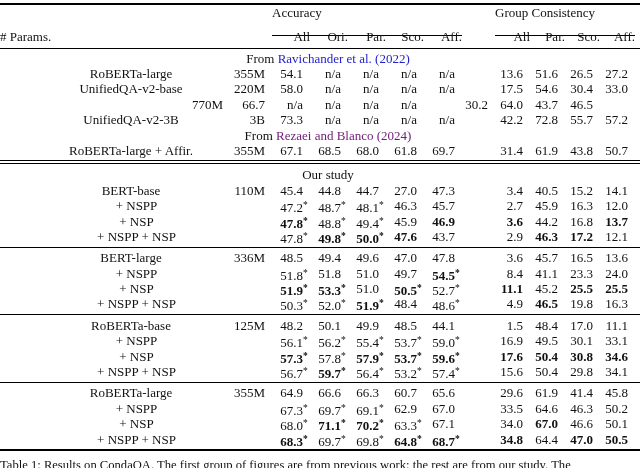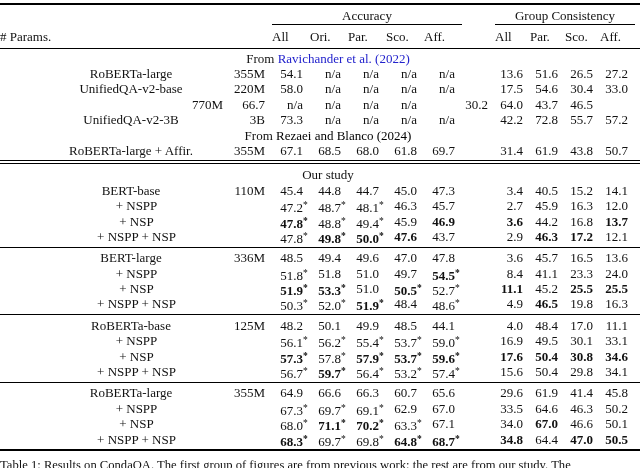--- a/index.html
+++ b/index.html
@@ -2,26 +2,26 @@
 <html><head>
 <meta charset="utf-8">
 <style>
   html,body{margin:0;padding:0;background:#fff;}
   .page{width:640px;height:468px;overflow:hidden;background:#ffffff;
         font-family:"Liberation Serif","DejaVu Serif",serif;color:#111;}
   .grid{display:grid;grid-template-columns:230px 42px 38px 38px 38px 38px 38px 33px 35px 35px 35px 35px;}
   .rule-top{height:1.6px;background:#000;margin-top:3px;}
   .rule-bottom{height:2.2px;background:#000;margin-top:2px;}
   .spanner-row{height:20px;align-items:end;}
-  .spanner{text-align:center;border-bottom:1.2px solid #000;padding-bottom:1px;
+  .spanner{text-align:left;border-bottom:1.2px solid #000;padding-bottom:15px;
            font-size:13px;line-height:15px;white-space:nowrap;}
   .sp-acc{grid-column:3 / span 5;}
   .sp-gc{grid-column:9 / span 4;}
   .colhead-row{height:23px;line-height:23px;font-size:13px;}
-  .colh{text-align:left;white-space:nowrap;}
+  .colh{text-align:right;white-space:nowrap;}
   .params-h{grid-column:1 / span 2;text-align:left;padding-right:6px;}
   .head-rule{height:1px;background:#000;margin-bottom:2px;}
   .row{height:15.4px;line-height:15.4px;font-size:13px;white-space:nowrap;}
   .lab{overflow:visible;text-align:center;}
   .lab.section{padding-left:21px;}
   .lab.model{padding-left:32px;}
   .lab.variant{padding-left:43px;}
   .num{text-align:right;padding-right:7px;}
   .b{font-weight:bold;}
   sup.star{display:inline-block;width:0;overflow:visible;font-size:9.5px;vertical-align:3.5px;}
@@ -113,21 +113,21 @@
           <div class="num"><span>n/a</span></div>
           <div class="num"><span>n/a</span></div>
           <div class="num"><span>n/a</span></div>
           <div></div>
           <div class="num"><span>42.2</span></div>
           <div class="num"><span>72.8</span></div>
           <div class="num"><span>55.7</span></div>
           <div class="num"><span>57.2</span></div>
         </div>
         <div class="grid row">
-          <div class="lab section" style="grid-column: 1 / -1;"><span>From </span><span class="link" style="color: #000000;">Rezaei and Blanco (2024)</span></div>
+          <div class="lab section" style="grid-column: 1 / -1;"><span>From </span><span class="link" style="color: #701a75;">Rezaei and Blanco (2024)</span></div>
         </div>
         <div class="grid row">
           <div class="lab model">RoBERTa-large + Affir.</div>
           <div class="num">355M</div>
           <div class="num"><span>67.1</span></div>
           <div class="num"><span>68.5</span></div>
           <div class="num"><span>68.0</span></div>
           <div class="num"><span>61.8</span></div>
           <div class="num"><span>69.7</span></div>
           <div></div>
@@ -139,21 +139,21 @@
         <div class="rule-double"></div>
         <div class="grid row">
           <div class="lab section" style="grid-column: 1 / -1;"><span>Our study</span></div>
         </div>
         <div class="grid row">
           <div class="lab model">BERT-base</div>
           <div class="num">110M</div>
           <div class="num"><span>45.4</span></div>
           <div class="num"><span>44.8</span></div>
           <div class="num"><span>44.7</span></div>
-          <div class="num"><span>45.0</span></div>
+          <div class="num"><span>27.0</span></div>
           <div class="num"><span>47.3</span></div>
           <div></div>
           <div class="num"><span>3.4</span></div>
           <div class="num"><span>40.5</span></div>
           <div class="num"><span>15.2</span></div>
           <div class="num"><span>14.1</span></div>
         </div>
         <div class="grid row">
           <div class="lab variant">+ NSPP</div>
           <div class="num"></div>
@@ -256,21 +256,21 @@
         <div class="rule-thin"></div>
         <div class="grid row">
           <div class="lab model">RoBERTa-base</div>
           <div class="num">125M</div>
           <div class="num"><span>48.2</span></div>
           <div class="num"><span>50.1</span></div>
           <div class="num"><span>49.9</span></div>
           <div class="num"><span>48.5</span></div>
           <div class="num"><span>44.1</span></div>
           <div></div>
-          <div class="num"><span>4.0</span></div>
+          <div class="num"><span>1.5</span></div>
           <div class="num"><span>48.4</span></div>
           <div class="num"><span>17.0</span></div>
           <div class="num"><span>11.1</span></div>
         </div>
         <div class="grid row">
           <div class="lab variant">+ NSPP</div>
           <div class="num"></div>
           <div class="num"><span>56.1</span><sup class="star">*</sup></div>
           <div class="num"><span>56.2</span><sup class="star">*</sup></div>
           <div class="num"><span>55.4</span><sup class="star">*</sup></div>

